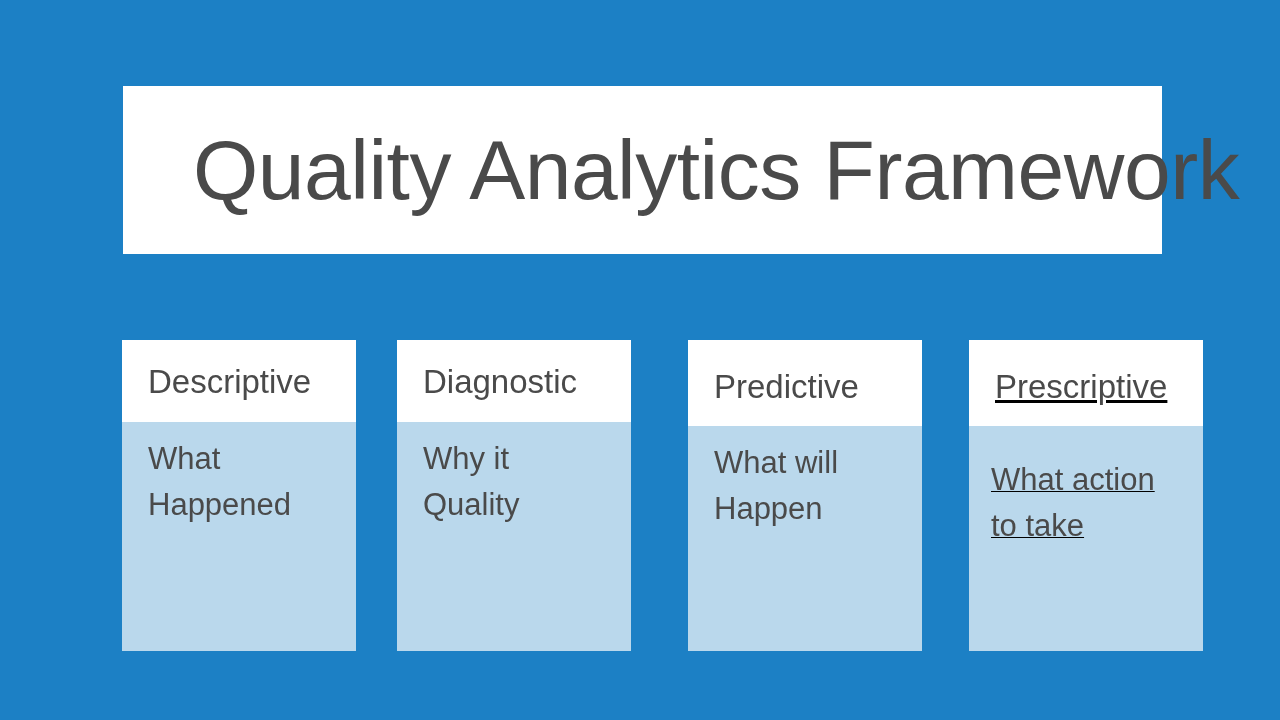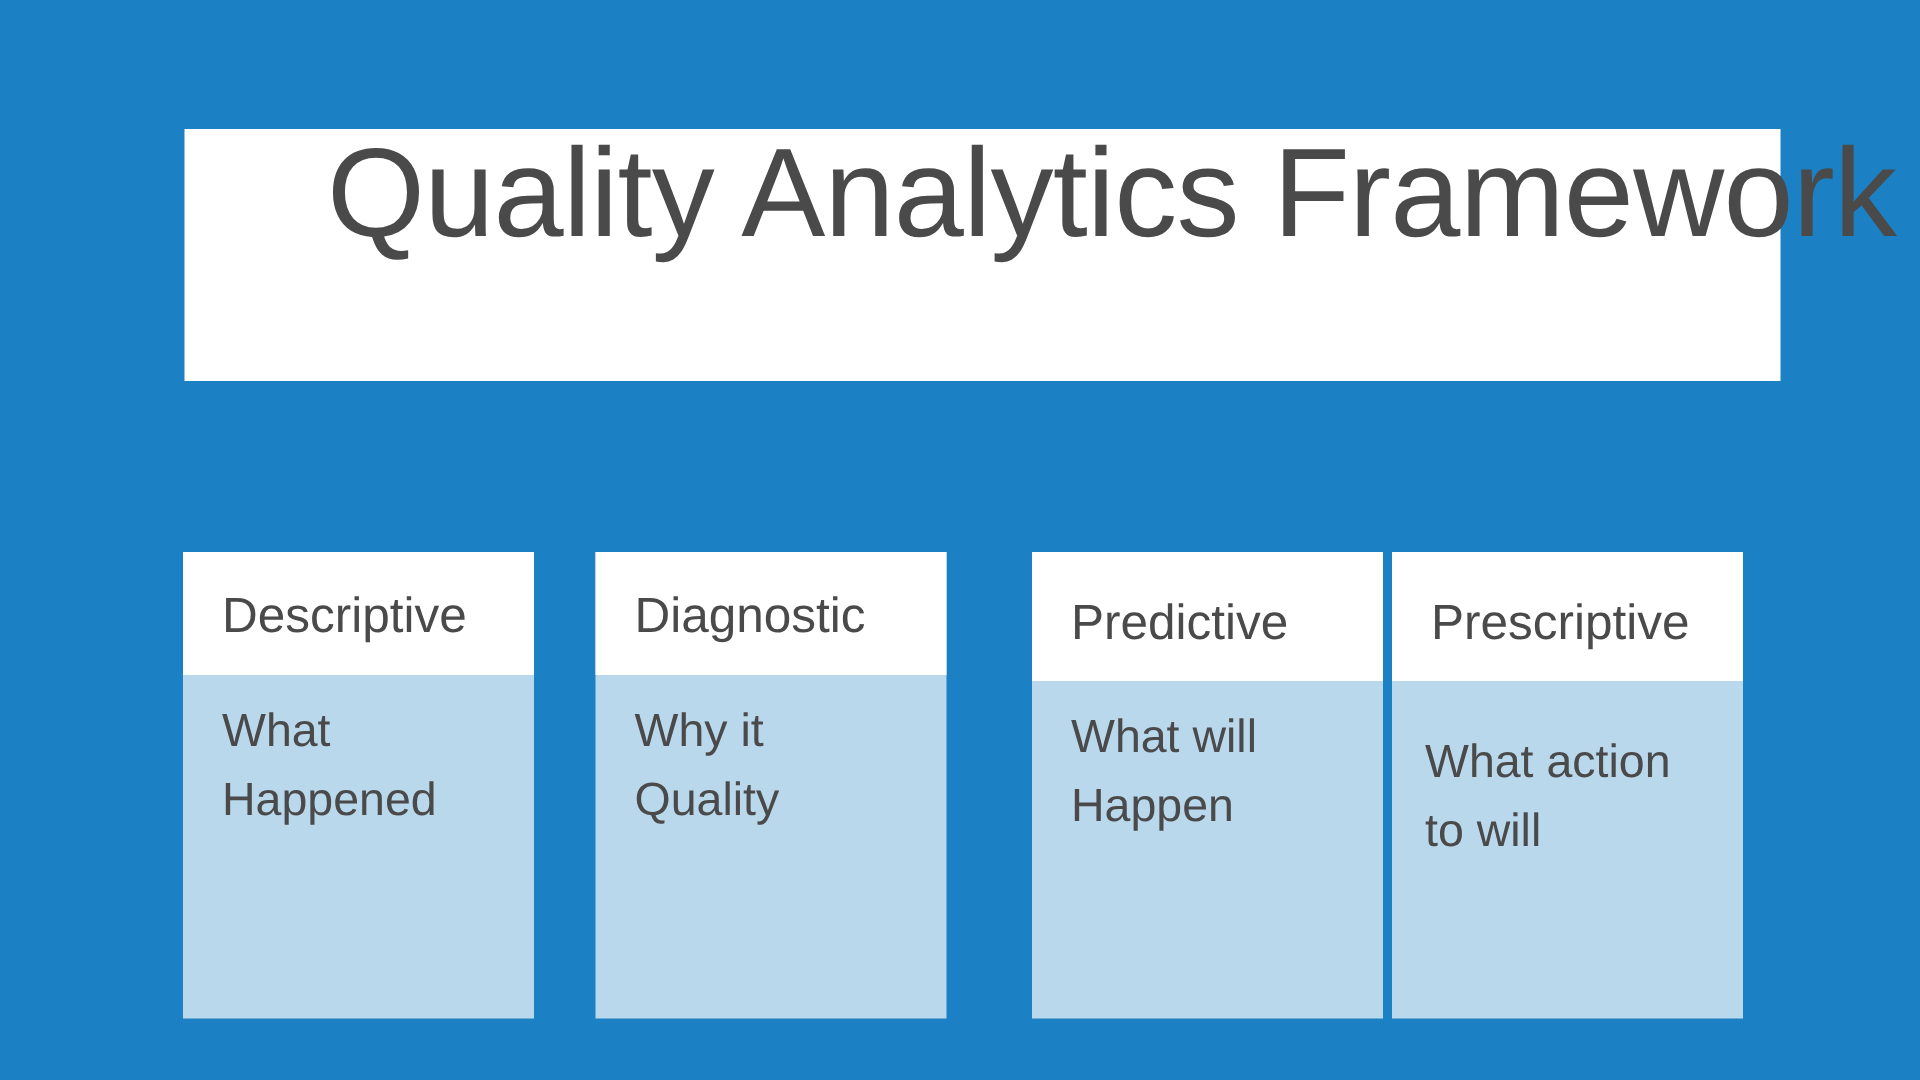--- a/index.html
+++ b/index.html
@@ -20,54 +20,52 @@
     background: #1c80c5;
   }
   #title-box {
     position: absolute;
     left: 123px;
     top: 86px;
     width: 1039px;
     height: 168px;
     background: #ffffff;
     display: flex;
-    align-items: flex-start;
+    align-items: center;
     justify-content: flex-start;
-    padding-left: 25px;
   }
   #title-text {
     font-size: 84px;
     line-height: 1;
     color: #4a4a4a;
     font-weight: 400;
     letter-spacing: -0.5px;
     padding-left: 70px;
     white-space: nowrap;
   }
   #cards-row {
     position: absolute;
     left: 122px;
     top: 340px;
     width: 1040px;
     height: 312px;
-    margin-top: 28px;
   }
   .card {
     position: absolute;
     top: 0;
     width: 234px;
     height: 311px;
     background: #bad8ec;
     display: flex;
     flex-direction: column;
   }
   .card.c0 { left: 0px; }
   .card.c1 { left: 275px; }
   .card.c2 { left: 566px; }
-  .card.c3 { left: 806px; }
+  .card.c3 { left: 847px; text-decoration: underline; }
 
   .card-header {
     background: #ffffff;
     height: 82px;
     flex: 0 0 82px;
     display: flex;
     align-items: center;
     box-sizing: border-box;
     padding-left: 26px;
   }
@@ -139,18 +137,18 @@
 Happen</span>
       </div>
     </div>
 
     <div class="card c3">
       <div class="card-header">
         <span class="card-header-text">Prescriptive</span>
       </div>
       <div class="card-body">
         <span class="card-body-text">What action
-to will</span>
+to take</span>
       </div>
     </div>
 
   </div>
 </div>
 
 </body></html>

